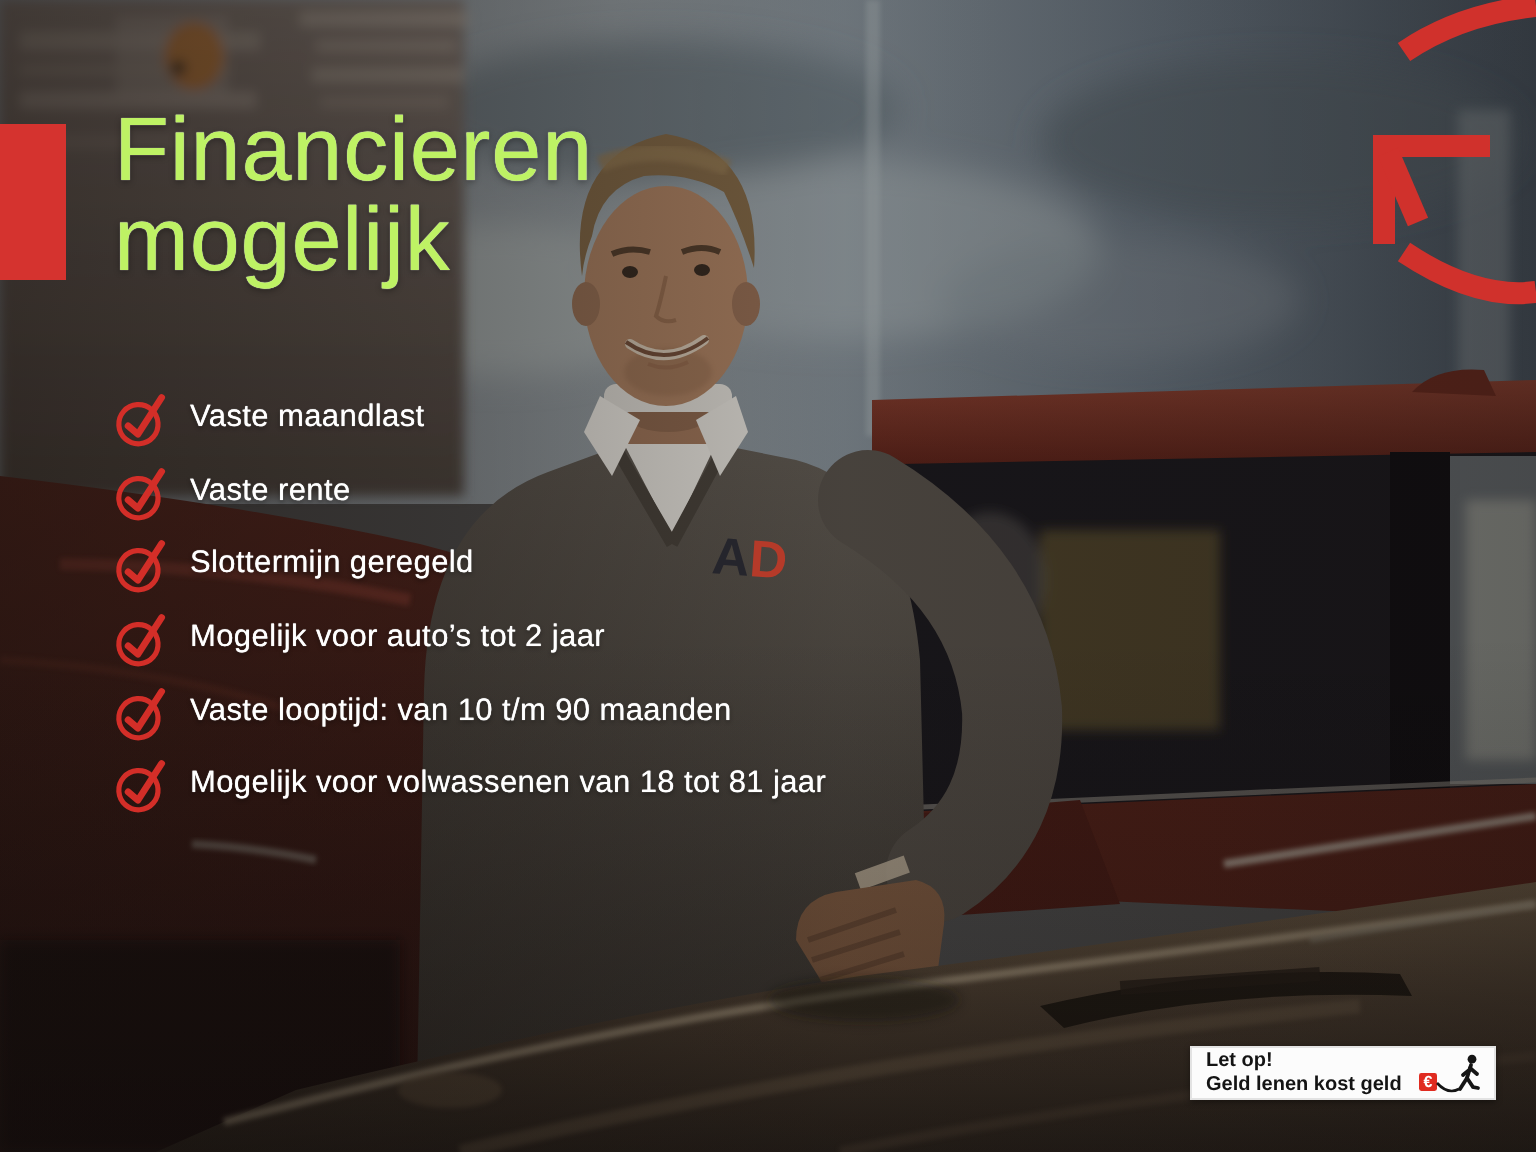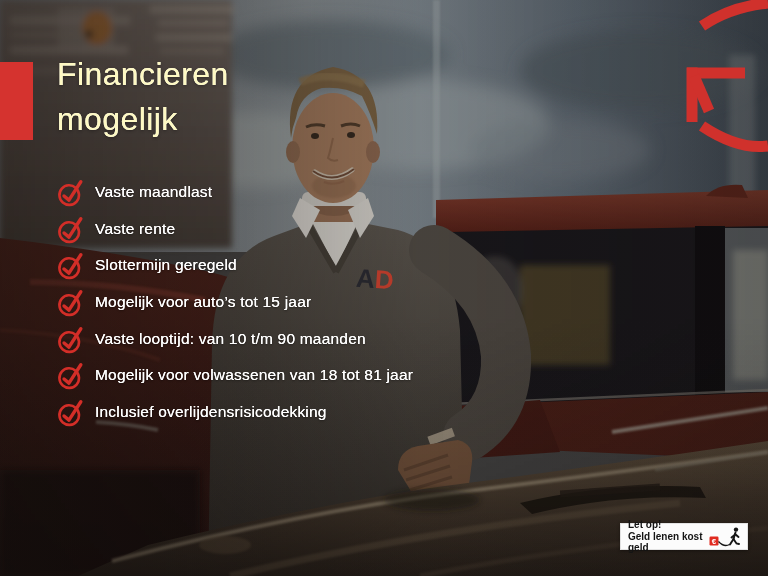--- a/index.html
+++ b/index.html
@@ -7,27 +7,27 @@
     position:relative; width:768px; height:576px; overflow:hidden;
     font-family:"Liberation Sans", sans-serif; background:#4a4a4a;
   }
   .scene { position:absolute; inset:0; display:block; }
 
   
   .accent-block { position:absolute; left:0; top:62px; width:33px; height:78px; background:#d5332f; }
 
   
   .title {
-    position:absolute; left:57px; top:52px; color:#fef9c3;
-    font-size:32px; line-height:45px; font-weight:500; letter-spacing:.4px;
+    position:absolute; left:57px; top:52px; color:#bef264;
+    font-size:45px; line-height:45px; font-weight:500; letter-spacing:.4px;
     text-shadow:0 0 .5px #fff, 0 1px 3px rgba(0,0,0,.35);
   }
 
   
-  .checklist { position:absolute; left:57px; top:174px; margin:0; padding:0; list-style:none; }
+  .checklist { position:absolute; left:57px; top:191px; margin:0; padding:0; list-style:none; }
   .check-row { display:flex; align-items:center; height:36.6px; }
   .check-icon { width:27px; height:30px; overflow:visible; flex:0 0 27px; margin-right:11px; transform:rotate(-4deg); }
   .check-text {
     color:#fff; font-size:15.5px; letter-spacing:.2px;
     text-shadow:0 0 .4px #fff, 0 1px 2px rgba(0,0,0,.4);
     white-space:nowrap;
   }
 
   
   .brand-mark { position:absolute; right:0; top:0; width:108px; height:155px; overflow:visible; }
@@ -35,21 +35,21 @@
   
   .sweater-logo {
     position:absolute; left:356px; top:264px; font-size:26px; font-weight:700;
     letter-spacing:0px; transform:rotate(4deg); opacity:.92;
   }
   .sweater-logo .a { color:#23232b; }
   .sweater-logo .d { color:#bf3a28; }
 
   
   .warning-badge {
-    position:absolute; right:20px; bottom:26px; width:128px; height:27px;
+    position:absolute; right:20px; bottom:26px; width:153px; height:27px;
     background:#fcfcfc; border:1px solid #e3e3e3; box-sizing:border-box;
     display:flex; align-items:center; padding:0 4px 0 7px;
     box-shadow:0 1px 3px rgba(0,0,0,.4);
   }
   .warning-text { flex:1 1 auto; color:#141414; font-size:10px; line-height:11.5px; font-weight:700; letter-spacing:0; }
   .warning-icon { width:34px; height:22px; flex:0 0 34px; }
 </style>
 </head>
 <body>
 
@@ -245,46 +245,39 @@
           <path d="M 6.8 18.5 L 11.4 23 L 24.5 5.5" fill="none" stroke="#d32e28" stroke-width="3.4" stroke-linecap="round" stroke-linejoin="round"></path>
         </svg>
         <span class="check-text">Slottermijn geregeld</span>
       </li>
 
       <li class="check-row">
         <svg class="check-icon" viewBox="0 0 27 30" aria-hidden="true">
           <circle cx="12" cy="18" r="9.8" fill="none" stroke="#d32e28" stroke-width="2.6"></circle>
           <path d="M 6.8 18.5 L 11.4 23 L 24.5 5.5" fill="none" stroke="#d32e28" stroke-width="3.4" stroke-linecap="round" stroke-linejoin="round"></path>
         </svg>
-        <span class="check-text">Mogelijk voor auto’s tot 15 jaar</span>
+        <span class="check-text">Mogelijk voor auto’s tot 2 jaar</span>
       </li>
 
       <li class="check-row">
         <svg class="check-icon" viewBox="0 0 27 30" aria-hidden="true">
           <circle cx="12" cy="18" r="9.8" fill="none" stroke="#d32e28" stroke-width="2.6"></circle>
           <path d="M 6.8 18.5 L 11.4 23 L 24.5 5.5" fill="none" stroke="#d32e28" stroke-width="3.4" stroke-linecap="round" stroke-linejoin="round"></path>
         </svg>
         <span class="check-text">Vaste looptijd: van 10 t/m 90 maanden</span>
       </li>
 
       <li class="check-row">
         <svg class="check-icon" viewBox="0 0 27 30" aria-hidden="true">
           <circle cx="12" cy="18" r="9.8" fill="none" stroke="#d32e28" stroke-width="2.6"></circle>
           <path d="M 6.8 18.5 L 11.4 23 L 24.5 5.5" fill="none" stroke="#d32e28" stroke-width="3.4" stroke-linecap="round" stroke-linejoin="round"></path>
         </svg>
         <span class="check-text">Mogelijk voor volwassenen van 18 tot 81 jaar</span>
       </li>
 
-      <li class="check-row">
-        <svg class="check-icon" viewBox="0 0 27 30" aria-hidden="true">
-          <circle cx="12" cy="18" r="9.8" fill="none" stroke="#d32e28" stroke-width="2.6"></circle>
-          <path d="M 6.8 18.5 L 11.4 23 L 24.5 5.5" fill="none" stroke="#d32e28" stroke-width="3.4" stroke-linecap="round" stroke-linejoin="round"></path>
-        </svg>
-        <span class="check-text">Inclusief overlijdensrisicodekking</span>
-      </li>
 
     </ul>
 
   <svg class="brand-mark" viewBox="660 0 108 155" aria-hidden="true">
     <g fill="none" stroke="#d0312c" stroke-width="11">
       <path d="M 702 26 Q 730 7 768 3"></path>
       <path d="M 687 73 L 745 73"></path>
       <path d="M 692 67.5 L 692 122"></path>
       <path d="M 694 76 L 709 111"></path>
       <path d="M 702 126 Q 738 150 768 146"></path>

